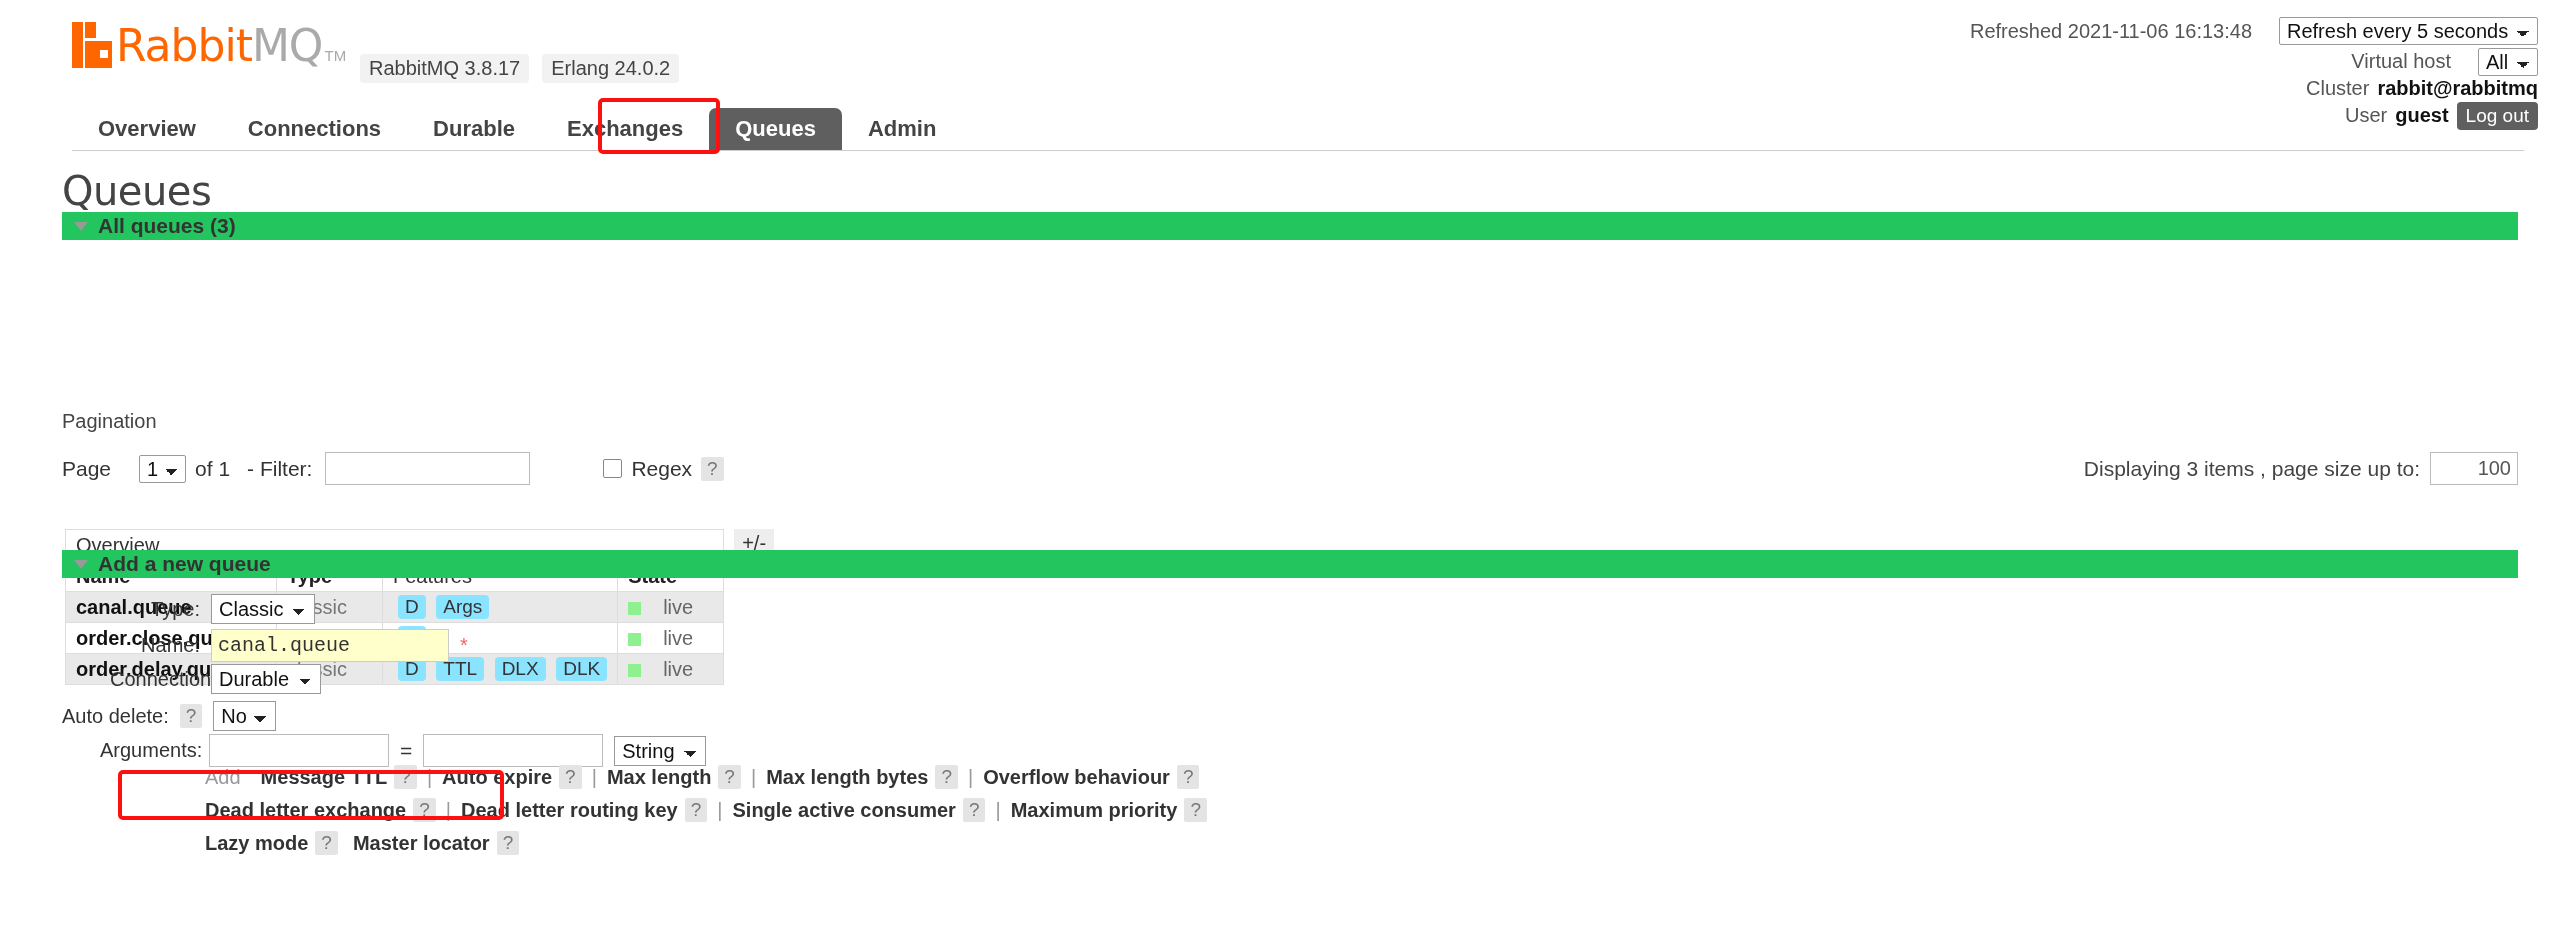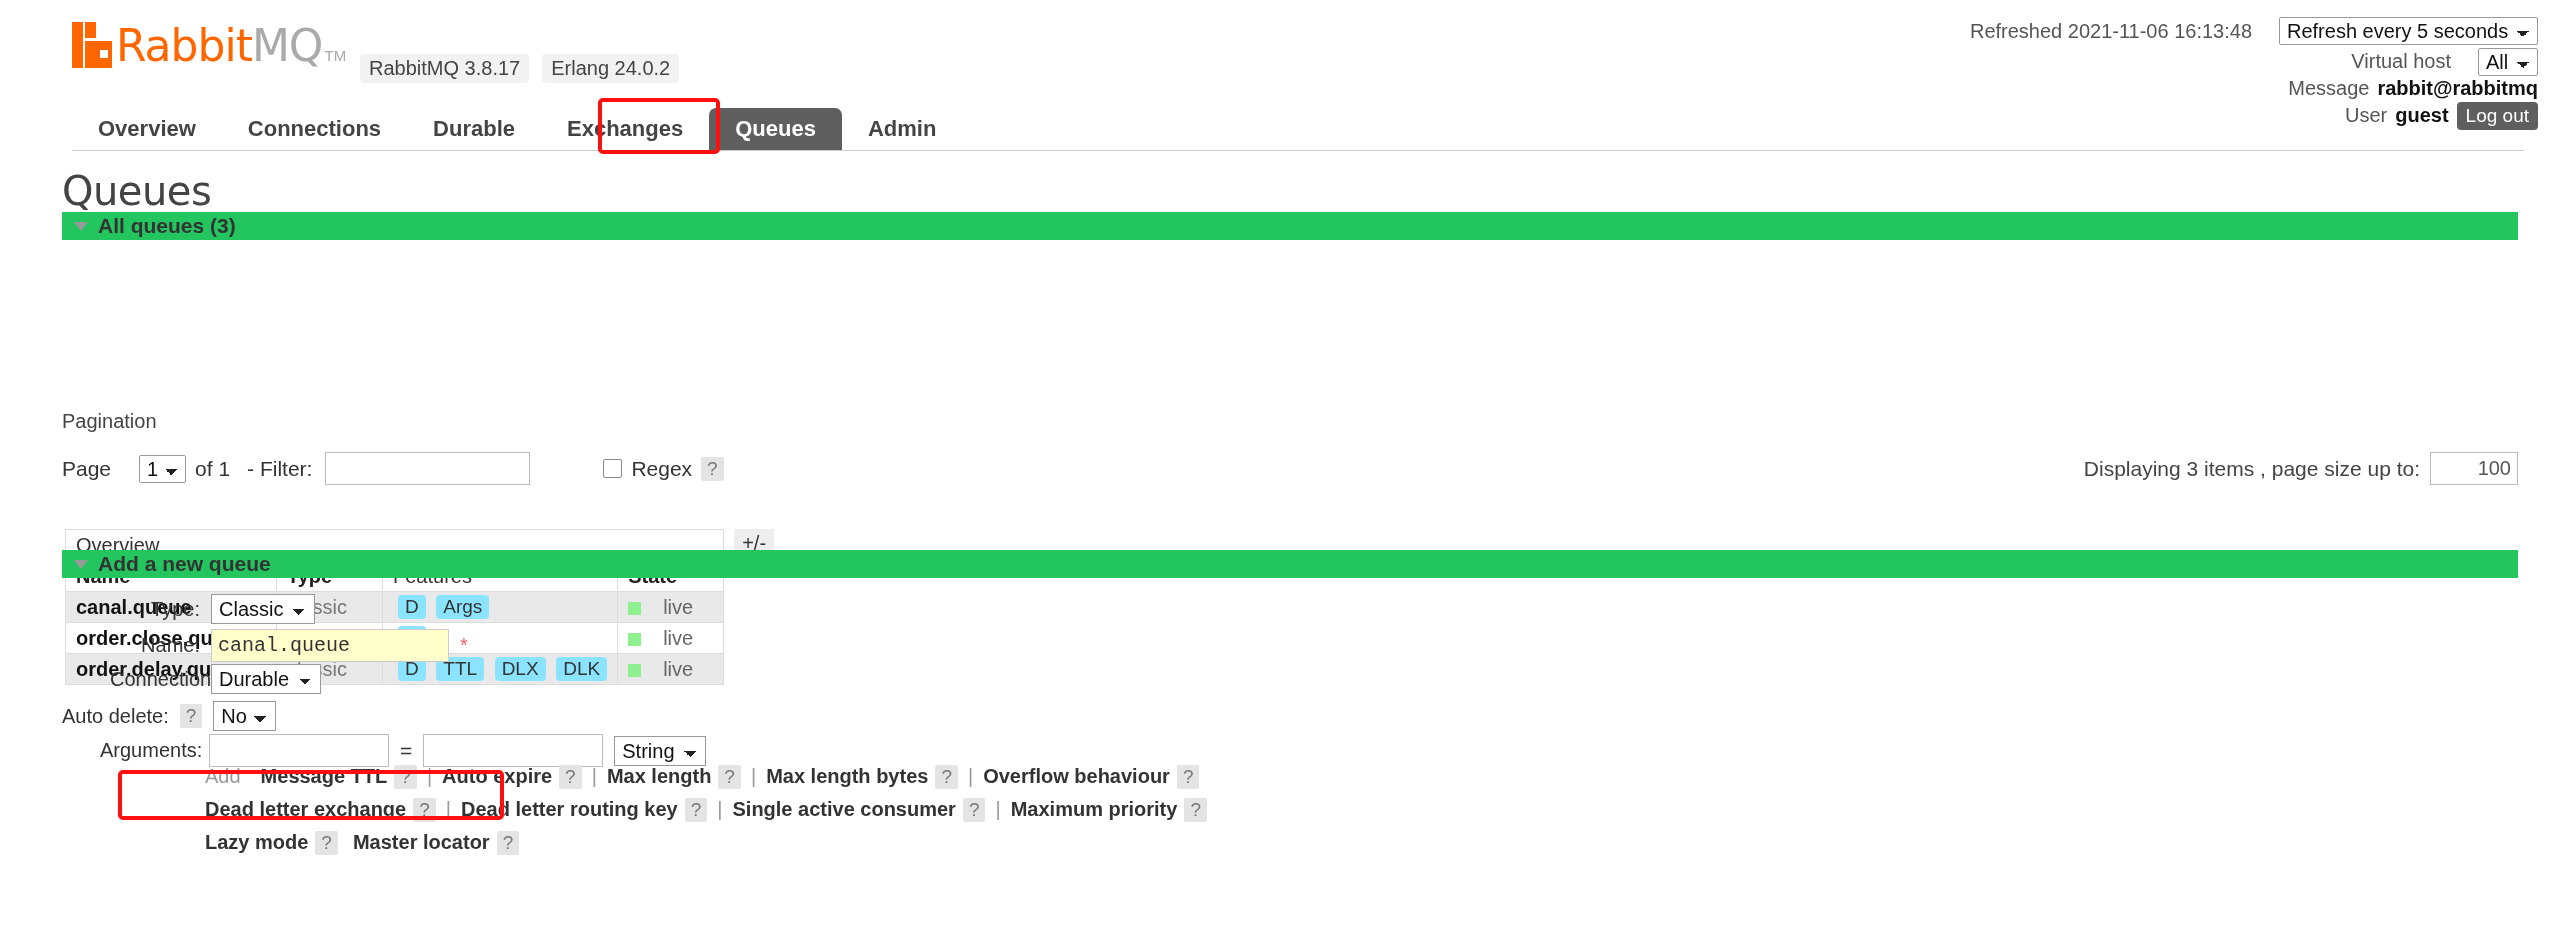--- a/index.html
+++ b/index.html
@@ -380,21 +380,21 @@
     box-sizing: border-box;
   }
   .req-star { color: #e66; font-size: 20px; }
   .arg-links {
     position: absolute;
     font-size: 20px;
     color: #333;
   }
   .arg-links .grp-line {
     display: flex;
-    align-items: flex-start;
+    align-items: center;
     gap: 7px;
     margin-bottom: 9px;
     white-space: nowrap;
   }
   .arg-add {
     color: #999;
     font-size: 20px;
     margin-right: 13px;
   }
   .arg-link {
@@ -432,21 +432,21 @@
         <option>Refresh every 5 seconds</option>
       </select>
     </div>
     <div class="status-line tight">
       <span class="lbl-muted">Virtual host</span>
       <select class="sel">
         <option>All</option>
       </select>
     </div>
     <div class="status-line tight">
-      <span class="lbl-muted">Message</span>
+      <span class="lbl-muted">Cluster</span>
       <span class="lbl-strong">rabbit@rabbitmq</span>
     </div>
     <div class="status-line tight">
       <span class="lbl-muted">User</span>
       <span class="lbl-strong">guest</span>
       <button class="logout-btn">Log out</button>
     </div>
   </div>
 </div>
 

